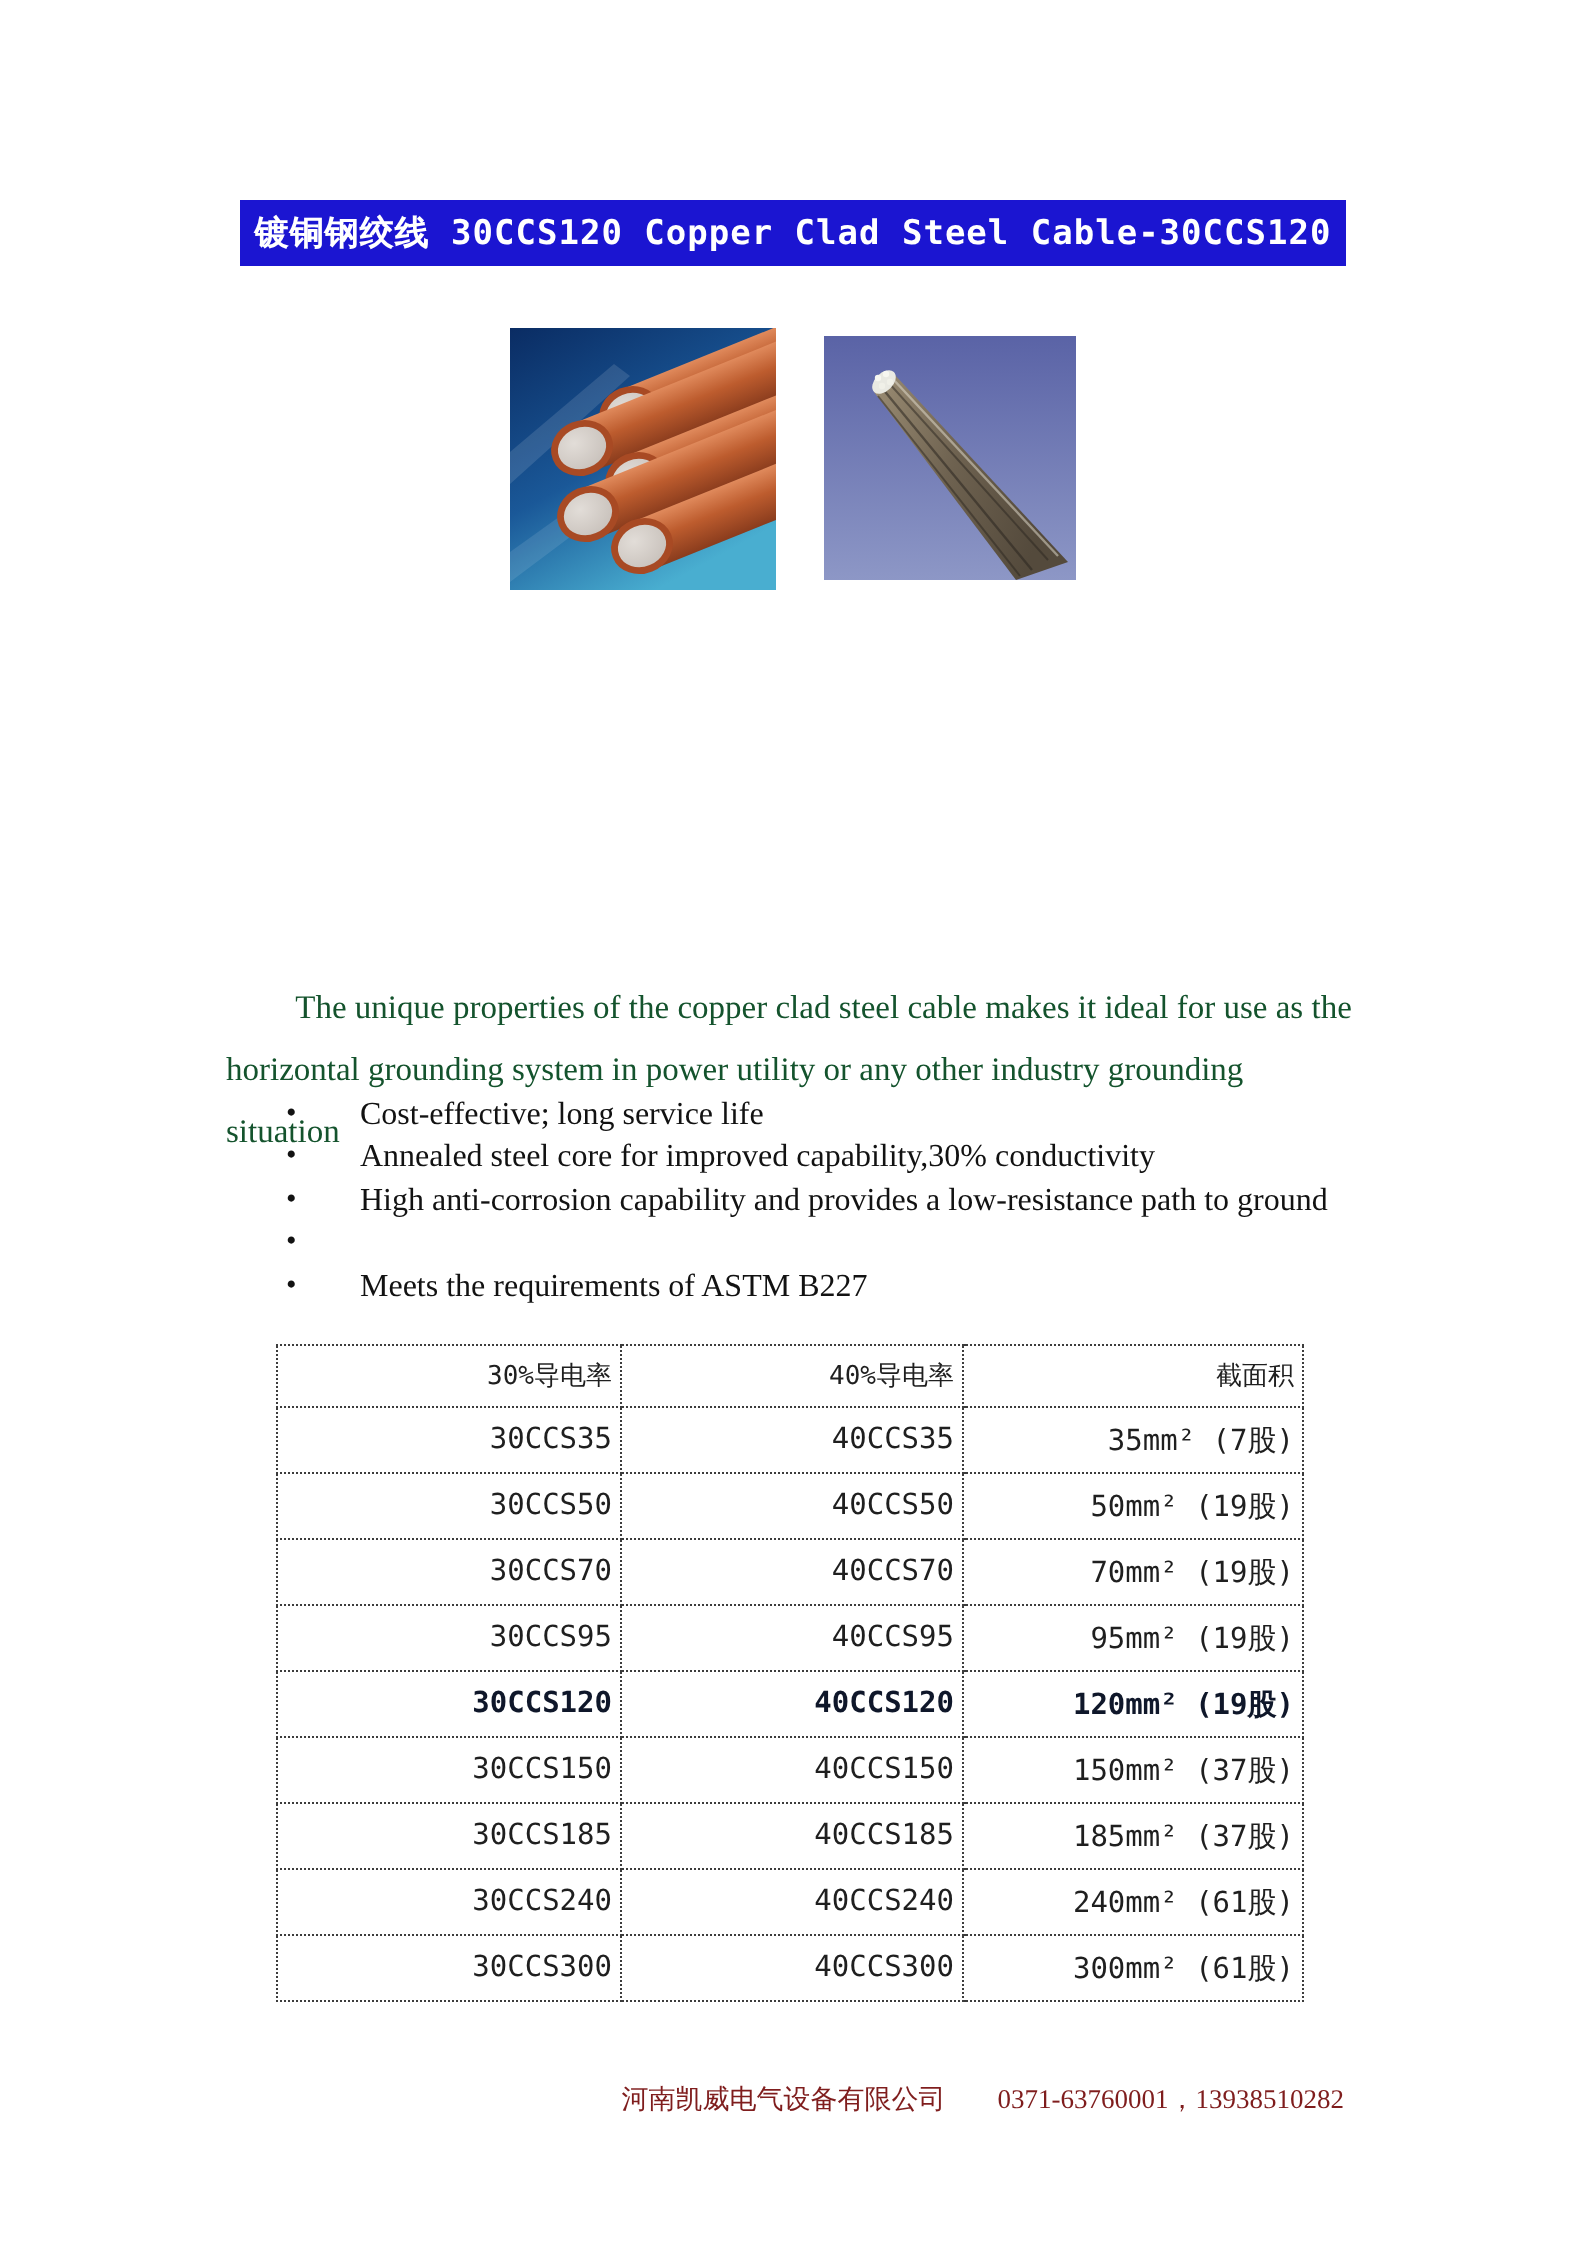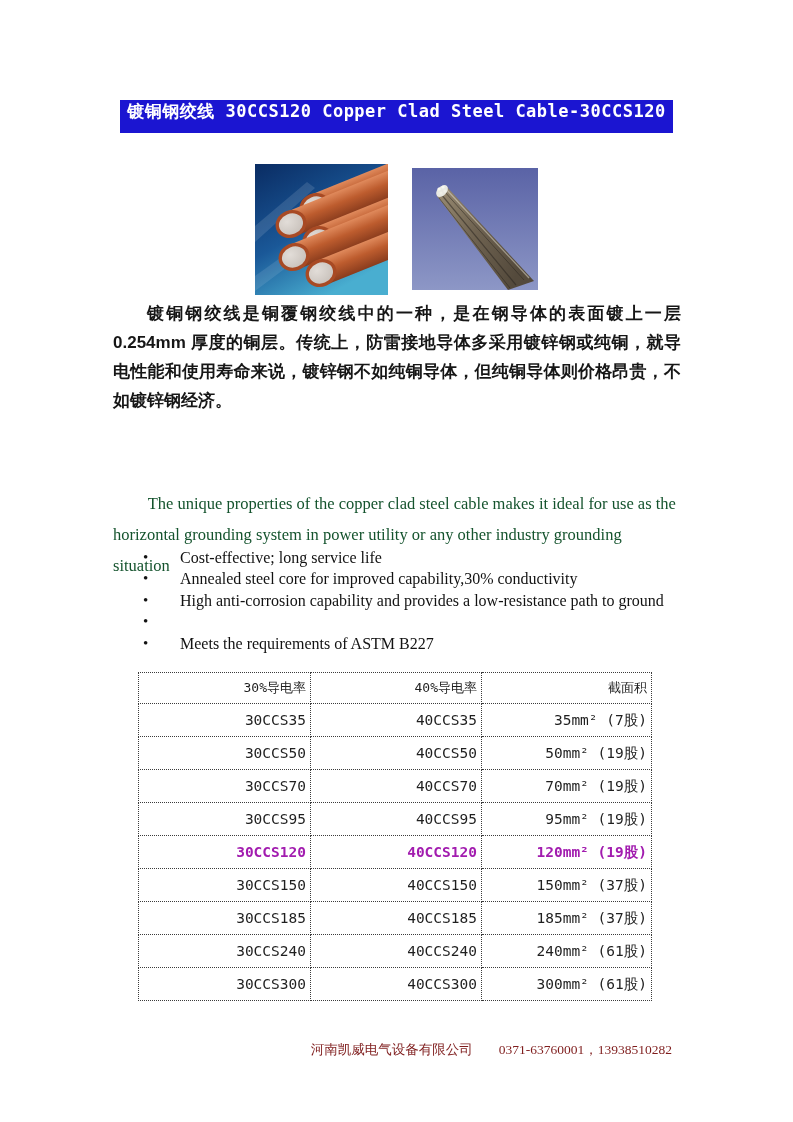--- a/index.html
+++ b/index.html
@@ -8,21 +8,21 @@
     width:793px;height:1122px;
     background:#ffffff;
     overflow:hidden;
     font-family:"Liberation Serif", serif;
     color:#1a1a1a;
   }
   
   .title-bar{
     position:absolute;left:120px;top:100px;width:553px;height:33px;
     background:#1b15d1;
-    display:flex;align-items:flex-start;justify-content:center;
+    display:flex;align-items:center;justify-content:center;
   }
   .title-bar .title-text{
     color:#ffffff;
     font-family:"DejaVu Sans Mono", monospace;
     font-weight:700;
     font-size:17px;
     letter-spacing:0.5px;
     white-space:nowrap;
   }
   
@@ -85,21 +85,21 @@
     vertical-align:middle;
     font-weight:400;
     font-size:14px;
     overflow:hidden;
     white-space:nowrap;
   }
   .spec-table th{font-size:13px;height:30px;}
   .spec-table td{height:32px;font-size:14.5px;}
   .spec-table tr.hl td{
     font-weight:700;
-    color:#a21caf;
+    color:#0f172a;
   }
   
   .footer{
     position:absolute;top:1041px;right:121px;
     font-family:"Liberation Serif", serif;
     font-size:13.5px;
     color:#7f1d1d;
     white-space:nowrap;
   }
   .footer .footer-phone{margin-left:26px;}
@@ -186,21 +186,20 @@
       <line x1="27" y1="30" x2="98" y2="120" stroke="#2b2620" stroke-width="1" opacity="0.5"></line>
       <line x1="34" y1="21" x2="117" y2="110" stroke="#e6e1d2" stroke-width="1.2" opacity="0.5"></line>
       <ellipse cx="30" cy="23" rx="7" ry="4.5" transform="rotate(-45 30 23)" fill="#e9e9e2"></ellipse>
       <circle cx="27" cy="21" r="1.6" fill="#f7f7f0"></circle>
       <circle cx="31" cy="19" r="1.6" fill="#f7f7f0"></circle>
       <circle cx="33" cy="23" r="1.6" fill="#f0f0e8"></circle>
       <circle cx="29" cy="25" r="1.6" fill="#f0f0e8"></circle>
     </g>
   </svg>
 
-  <div class="cn-para cn-para-1">镀铜钢绞线是铜覆钢绞线中的一种，是在钢导体的表面镀上一层0.254mm 厚度的铜层。传统上，防雷接地导体多采用镀锌钢或纯铜，就导电性能和使用寿命来说，镀锌钢不如纯铜导体，但纯铜导体则价格昂贵，不如镀锌钢经济。</div>
 
 
   <div class="en-para">The unique properties of the copper clad steel cable makes it ideal for use as the horizontal grounding system in power utility or any other industry grounding situation</div>
 
   <div class="bullet-list">
     <div class="bullet-row">
         <span class="bullet-dot">•</span>
         <span>Cost-effective; long service life</span>
       </div>
     <div class="bullet-row">

